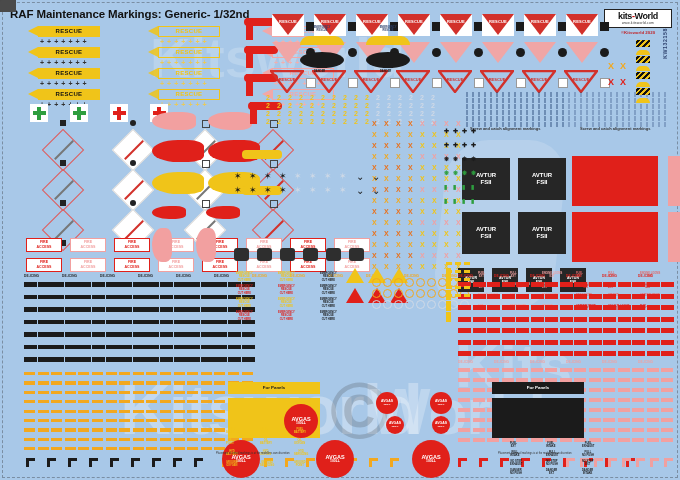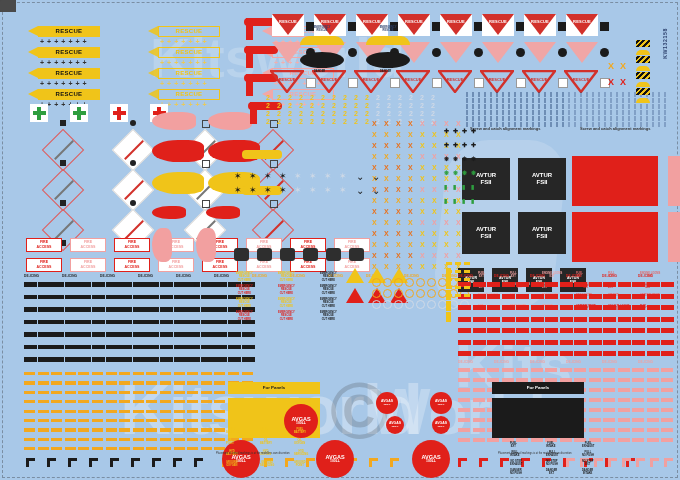--- a/index.html
+++ b/index.html
@@ -138,21 +138,31 @@
 
   <div id="wm">
     <div class="w4">Kitsworld</div>
     <div class="w6"></div>
     <div class="w1">Kitsworld</div>
     <div class="w2">©</div>
     <div class="w3">World</div>
     <div class="w5">Kits</div>
   </div>
 
-
+  <div class="abs" id="title">RAF Maintenance Markings: Generic- 1/32nd</div>
+
+  <div class="abs" id="logo">
+    <div class="lbox">
+      <div class="lk">
+        <span>kits</span><i>-</i><span>World</span>
+      </div>
+      <div class="lurl">www.kitsworld.com</div>
+    </div>
+    <div class="lcop">©Kitsworld 2020</div>
+  </div>
   <div class="abs" id="vcode">KW132158</div>
 
   <div id="gen">
       <div class="rescue-arrow ra-solid" style="position: absolute; left: 28px; top: 26px;">
         <div class="head"></div>
         <div class="body"></div>
         <div class="txt">RESCUE</div>
       </div>
       <div class="rescue-arrow ra-out" style="position: absolute; left: 148px; top: 26px;">
         <div class="head"></div>

